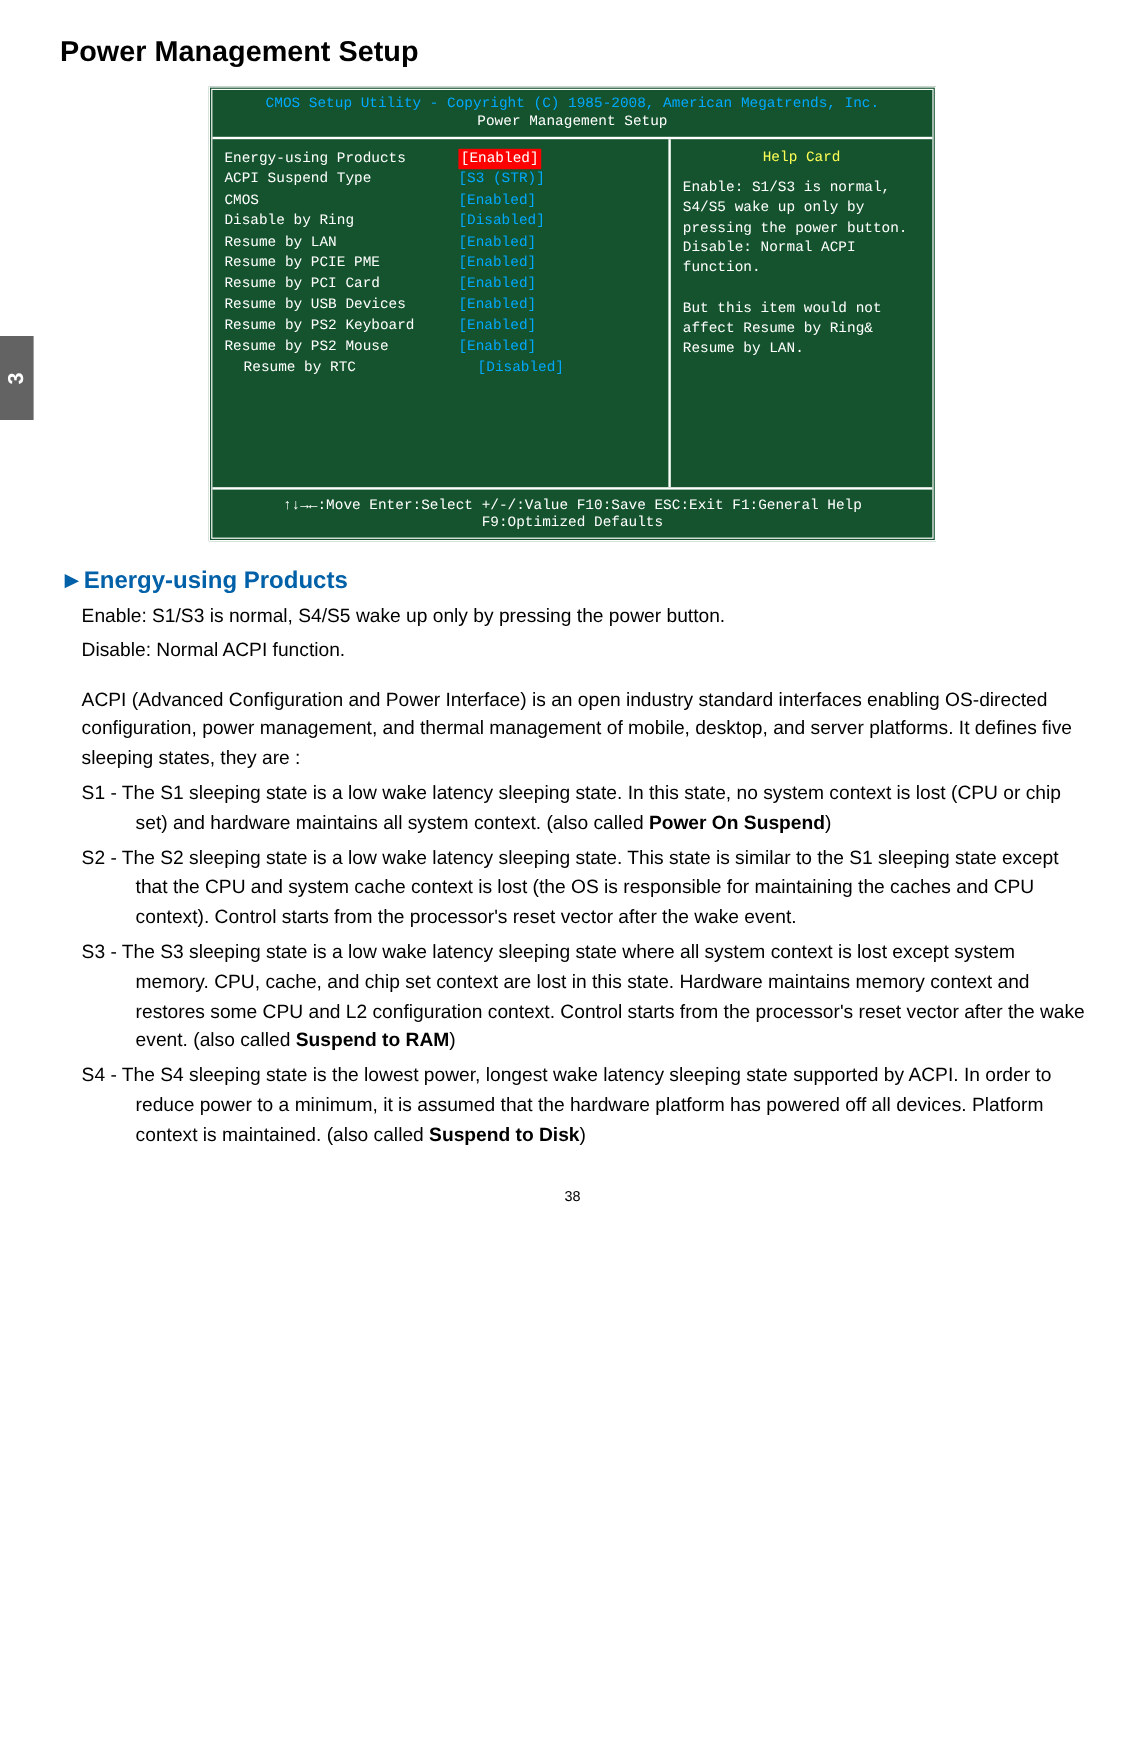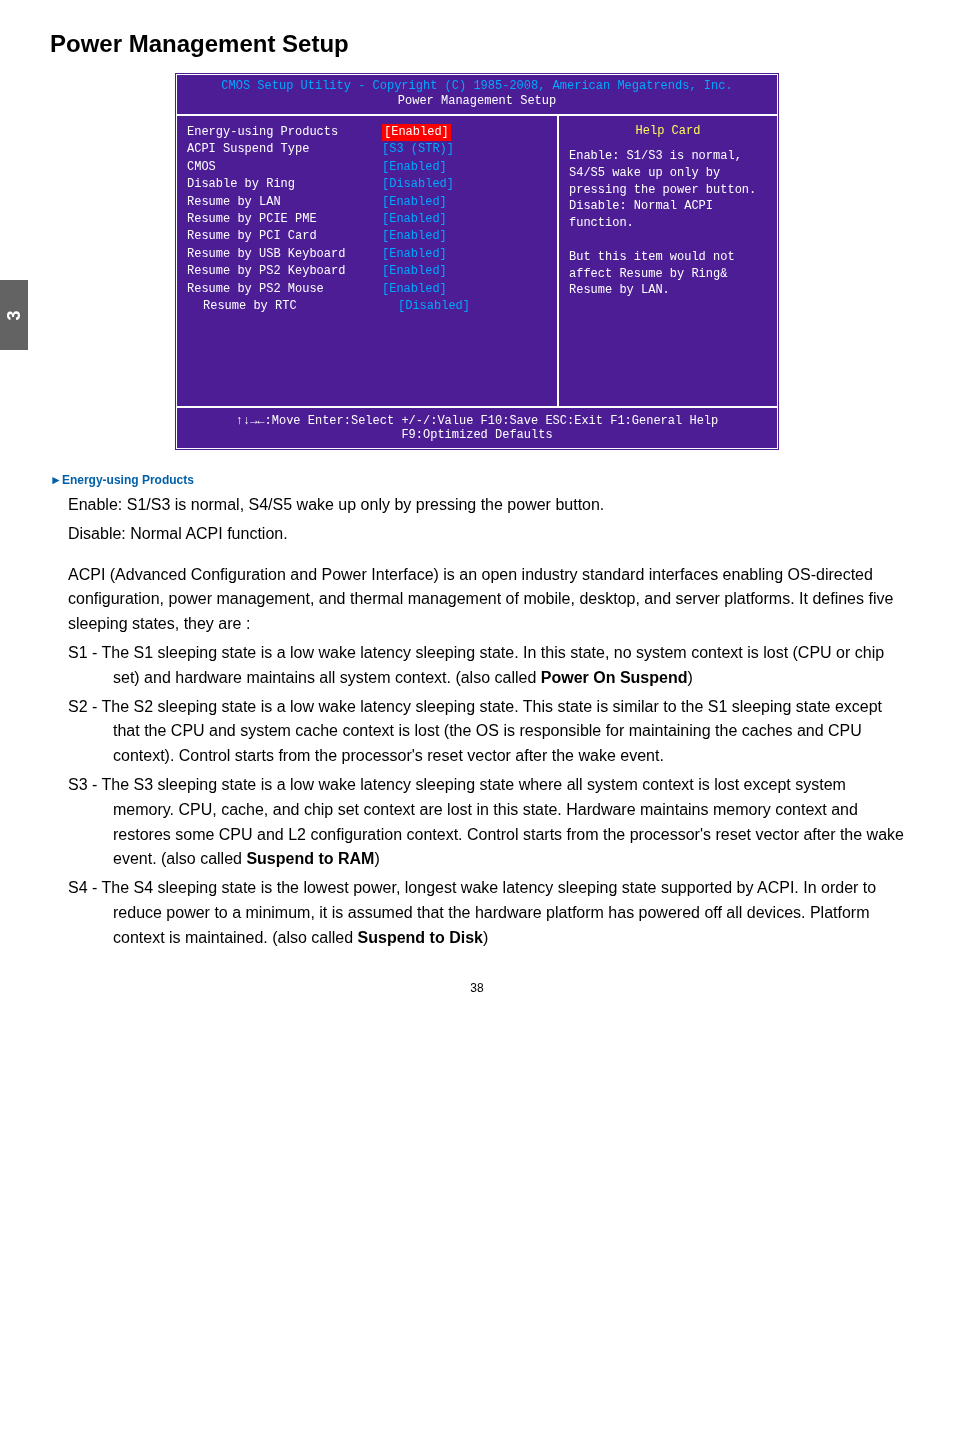--- a/index.html
+++ b/index.html
@@ -1,34 +1,34 @@
 <!DOCTYPE html>
 <html><head>
 <meta charset="utf-8">
 <style>
 body { margin:0; font-family:Arial,Helvetica,sans-serif; background:#fff; color:#000; }
 .page { width:954px; padding:30px 50px 50px 50px; box-sizing:border-box; position:relative; }
 .side-tab { position:absolute; left:0; top:280px; width:28px; height:70px; background:#636363; color:#fff; display:flex; align-items:center; justify-content:center; }
 .side-tab span { transform:rotate(-90deg); font-weight:bold; font-size:18px; }
 h1 { font-size:24px; font-weight:bold; margin:0 0 14px 0; }
-.bios { width:600px; margin:0 auto 22px auto; border:3px double #fff; background:#4c1d95; color:#fff; font-family:"Courier New",monospace; font-size:12px; }
+.bios { width:600px; margin:0 auto 22px auto; border:3px double #fff; background:#14532d; color:#fff; font-family:"Courier New",monospace; font-size:12px; }
 .bios-title { text-align:center; padding:4px 0 1px 0; color:#00a8ff; }
 .bios-subtitle { text-align:center; padding:0 0 6px 0; }
 .bios-body { display:flex; border-top:2px solid #fff; border-bottom:2px solid #fff; min-height:290px; }
 .bios-left { flex:0 0 360px; padding:8px 10px; border-right:2px solid #fff; }
 .bios-right { flex:1; padding:8px 10px; }
 .bios-row { display:flex; line-height:1.45; }
 .bios-row .lbl { flex:0 0 195px; color:#fff; }
 .bios-row .val { color:#00a8ff; }
 .bios-row .val.hl { background:#ff0000; color:#fff; padding:0 2px; }
 .bios-row.indent .lbl { padding-left:16px; }
 .help-title { text-align:center; color:#ffff55; padding-bottom:10px; }
 .help-body { line-height:1.4; }
 .bios-footer { text-align:center; padding:6px 4px; }
-.sect-head { color:#0060a8; font-weight:bold; font-size:12px; margin:4px 0 6px 0; }
+.sect-head { color:#0060a8; font-weight:bold; font-size:20px; margin:4px 0 6px 0; }
 .body-text { font-size:16px; line-height:1.55; margin:0 0 4px 0; }
 .para { margin-bottom:16px; }
 .sleep-item { font-size:16px; line-height:1.55; padding-left:45px; text-indent:-45px; margin-bottom:4px; }
 .bold { font-weight:bold; }
 .pagenum { text-align:center; font-size:12px; margin-top:30px; }
 </style>
 </head>
 <body>
 
 <div class="page">
@@ -65,21 +65,21 @@
           </div>
         <div class="bios-row">
             <span class="lbl">Resume by PCIE PME</span>
             <span class="val">[Enabled]</span>
           </div>
         <div class="bios-row">
             <span class="lbl">Resume by PCI Card</span>
             <span class="val">[Enabled]</span>
           </div>
         <div class="bios-row">
-            <span class="lbl">Resume by USB Keyboard</span>
+            <span class="lbl">Resume by USB Devices</span>
             <span class="val">[Enabled]</span>
           </div>
         <div class="bios-row">
             <span class="lbl">Resume by PS2 Keyboard</span>
             <span class="val">[Enabled]</span>
           </div>
         <div class="bios-row">
             <span class="lbl">Resume by PS2 Mouse</span>
             <span class="val">[Enabled]</span>
           </div>

